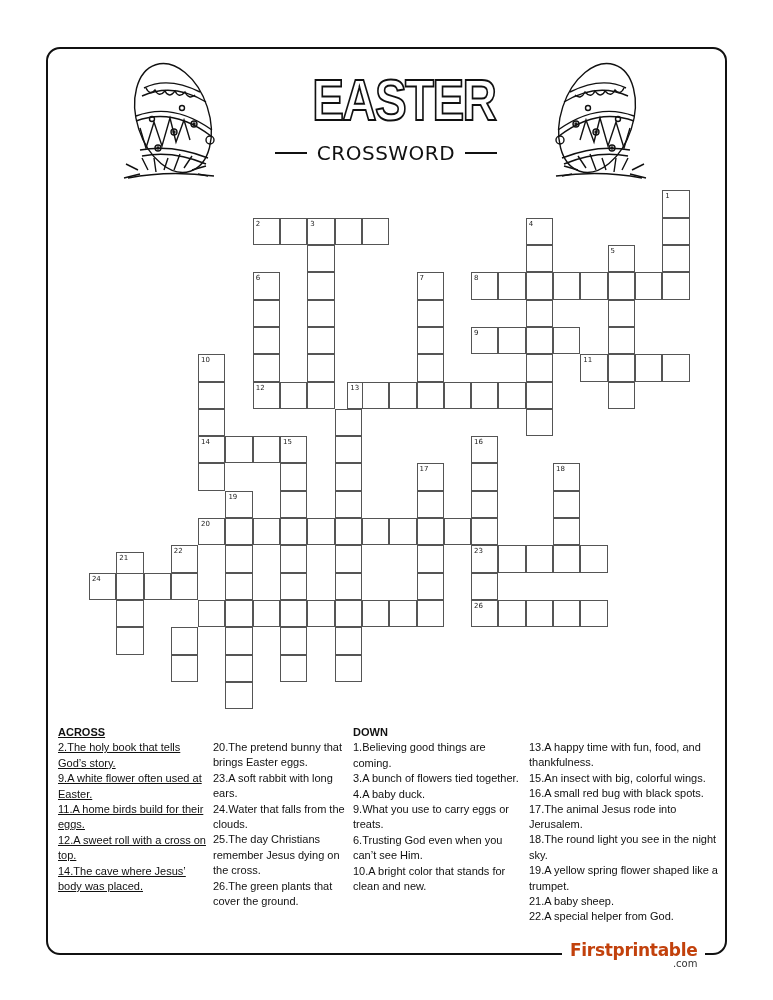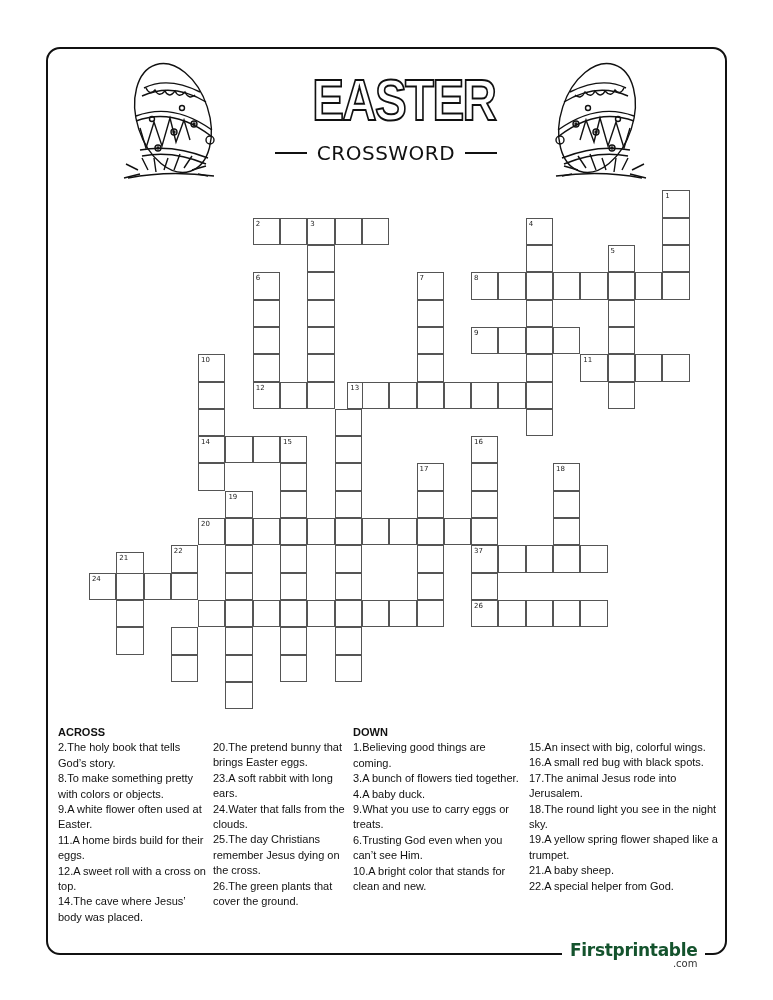--- a/index.html
+++ b/index.html
@@ -11,26 +11,26 @@
   .title-main { position: absolute; left: 296px; top: 70px; width: 180px; text-align: center; font-family: "Liberation Sans", sans-serif; font-weight: bold; font-size: 58px; letter-spacing: -2px; line-height: 60px; color: #fff; -webkit-text-stroke: 2px #111; transform: scaleX(0.82); transform-origin: center; }
   .title-sub { position: absolute; left: 262px; top: 141px; width: 248px; display: flex; align-items: center; justify-content: center; gap: 10px; }
   .title-sub .dash { width: 32px; height: 2px; background: #111; }
   .title-sub .word { font-family: "DejaVu Sans", sans-serif; font-size: 20px; letter-spacing: 0.5px; color: #111; line-height: 24px; }
   .grid { position: absolute; left: 0; top: 0; }
   .cell { position: absolute; width: 27.3px; height: 27.3px; box-sizing: border-box; border: 1.2px solid #555; background: #fff; margin-left: -0.6px; margin-top: -0.6px; }
   .cell .num { position: absolute; left: 2px; top: 1px; font-family: "DejaVu Sans", sans-serif; font-size: 7px; color: #222; line-height: 8px; }
   .clues-col { position: absolute; top: 725px; font-family: "Liberation Sans", sans-serif; font-size: 11px; line-height: 15.4px; color: #111; }
   .clues-col .hdr { font-weight: bold; font-size: 11px; margin-bottom: 0px; }
   .clue { margin: 0; }
-  .col1 { left: 58px; width: 152px; }
+  .col1 { left: 58px; width: 152px; text-decoration: underline; }
   .col2 { left: 213px; width: 140px; top: 740px; }
   .col3 { left: 353px; width: 170px; }
   .col4 { left: 529px; width: 195px; top: 740px; }
   .logo { position: absolute; left: 562px; top: 940px; background: #fff; padding: 0 8px; text-align: right; }
-  .logo .brand { font-family: "DejaVu Sans", sans-serif; font-weight: bold; font-size: 17px; letter-spacing: -0.3px; color: #14532d; line-height: 20px; }
+  .logo .brand { font-family: "DejaVu Sans", sans-serif; font-weight: bold; font-size: 17px; letter-spacing: -0.3px; color: #c2410c; line-height: 20px; }
   .logo .tld { font-family: "DejaVu Sans", sans-serif; font-size: 10px; color: #333; line-height: 10px; margin-top: -1px; }
 </style>
 </head>
 <body>
 
 <div class="frame"></div>
 
 <svg class="egg egg-left" viewBox="0 0 112 132">
   <g fill="none" stroke="#111" stroke-width="1.4">
     <ellipse cx="55" cy="60" rx="36" ry="56" transform="rotate(-18 55 60)"></ellipse>
@@ -202,21 +202,21 @@
     <div class="cell" style="left: 280.6px; top: 600.5px;"></div>
     <div class="cell" style="left: 280.6px; top: 627.8px;"></div>
     <div class="cell" style="left: 280.6px; top: 655.1px;"></div>
     <div class="cell" style="left: 471.7px; top: 436.7px;">
       <span class="num">16</span>
     </div>
     <div class="cell" style="left: 471.7px; top: 464px;"></div>
     <div class="cell" style="left: 471.7px; top: 491.3px;"></div>
     <div class="cell" style="left: 471.7px; top: 518.6px;"></div>
     <div class="cell" style="left: 471.7px; top: 545.9px;">
-      <span class="num">37</span>
+      <span class="num">23</span>
     </div>
     <div class="cell" style="left: 471.7px; top: 573.2px;"></div>
     <div class="cell" style="left: 471.7px; top: 600.5px;">
       <span class="num">26</span>
     </div>
     <div class="cell" style="left: 417.1px; top: 464px;">
       <span class="num">17</span>
     </div>
     <div class="cell" style="left: 417.1px; top: 491.3px;"></div>
     <div class="cell" style="left: 417.1px; top: 518.6px;"></div>
@@ -277,21 +277,20 @@
     <div class="cell" style="left: 499px; top: 600.5px;"></div>
     <div class="cell" style="left: 526.3px; top: 600.5px;"></div>
     <div class="cell" style="left: 553.6px; top: 600.5px;"></div>
     <div class="cell" style="left: 580.9px; top: 600.5px;"></div>
   </div>
 
 <div class="clues-col col1">
   <div class="hdr">ACROSS</div>
   <div id="list-across1">
       <div class="clue">2.The holy book that tells God’s story.</div>
-      <div class="clue">8.To make something pretty with colors or objects.</div>
       <div class="clue">9.A white flower often used at Easter.</div>
       <div class="clue">11.A home birds build for their eggs.</div>
       <div class="clue">12.A sweet roll with a cross on top.</div>
       <div class="clue">14.The cave where Jesus’ body was placed.</div>
     </div>
 </div>
 <div class="clues-col col2">
   <div id="list-across2">
       <div class="clue">20.The pretend bunny that brings Easter eggs.</div>
       <div class="clue">23.A soft rabbit with long ears.</div>
@@ -306,20 +305,21 @@
       <div class="clue">1.Believing good things are coming.</div>
       <div class="clue">3.A bunch of flowers tied together.</div>
       <div class="clue">4.A baby duck.</div>
       <div class="clue">9.What you use to carry eggs or treats.</div>
       <div class="clue">6.Trusting God even when you can’t see Him.</div>
       <div class="clue">10.A bright color that stands for clean and new.</div>
     </div>
 </div>
 <div class="clues-col col4">
   <div id="list-down2">
+      <div class="clue">13.A happy time with fun, food, and thankfulness.</div>
       <div class="clue">15.An insect with big, colorful wings.</div>
       <div class="clue">16.A small red bug with black spots.</div>
       <div class="clue">17.The animal Jesus rode into Jerusalem.</div>
       <div class="clue">18.The round light you see in the night sky.</div>
       <div class="clue">19.A yellow spring flower shaped like a trumpet.</div>
       <div class="clue">21.A baby sheep.</div>
       <div class="clue">22.A special helper from God.</div>
     </div>
 </div>
 

